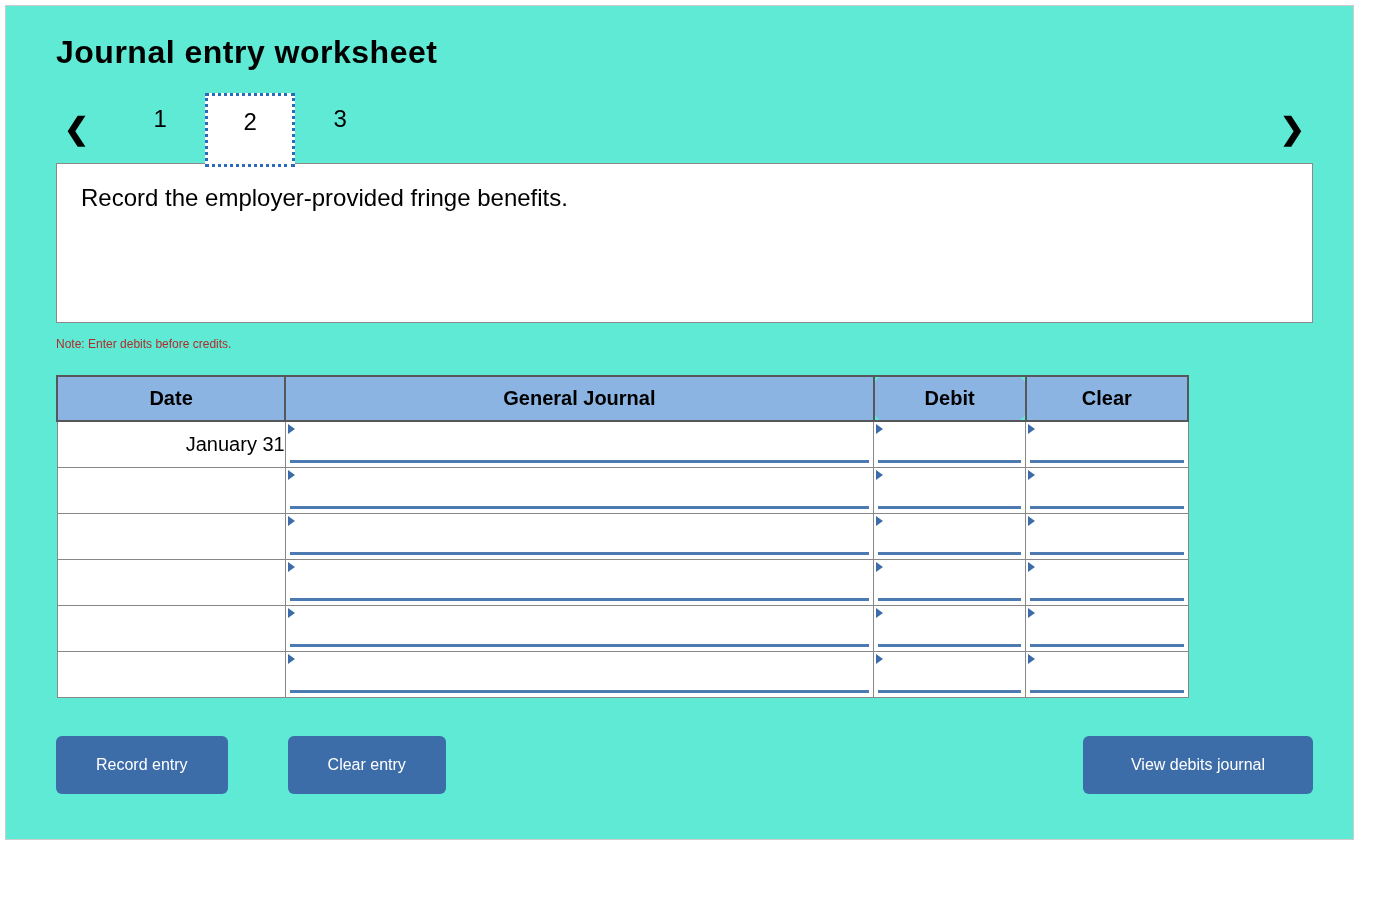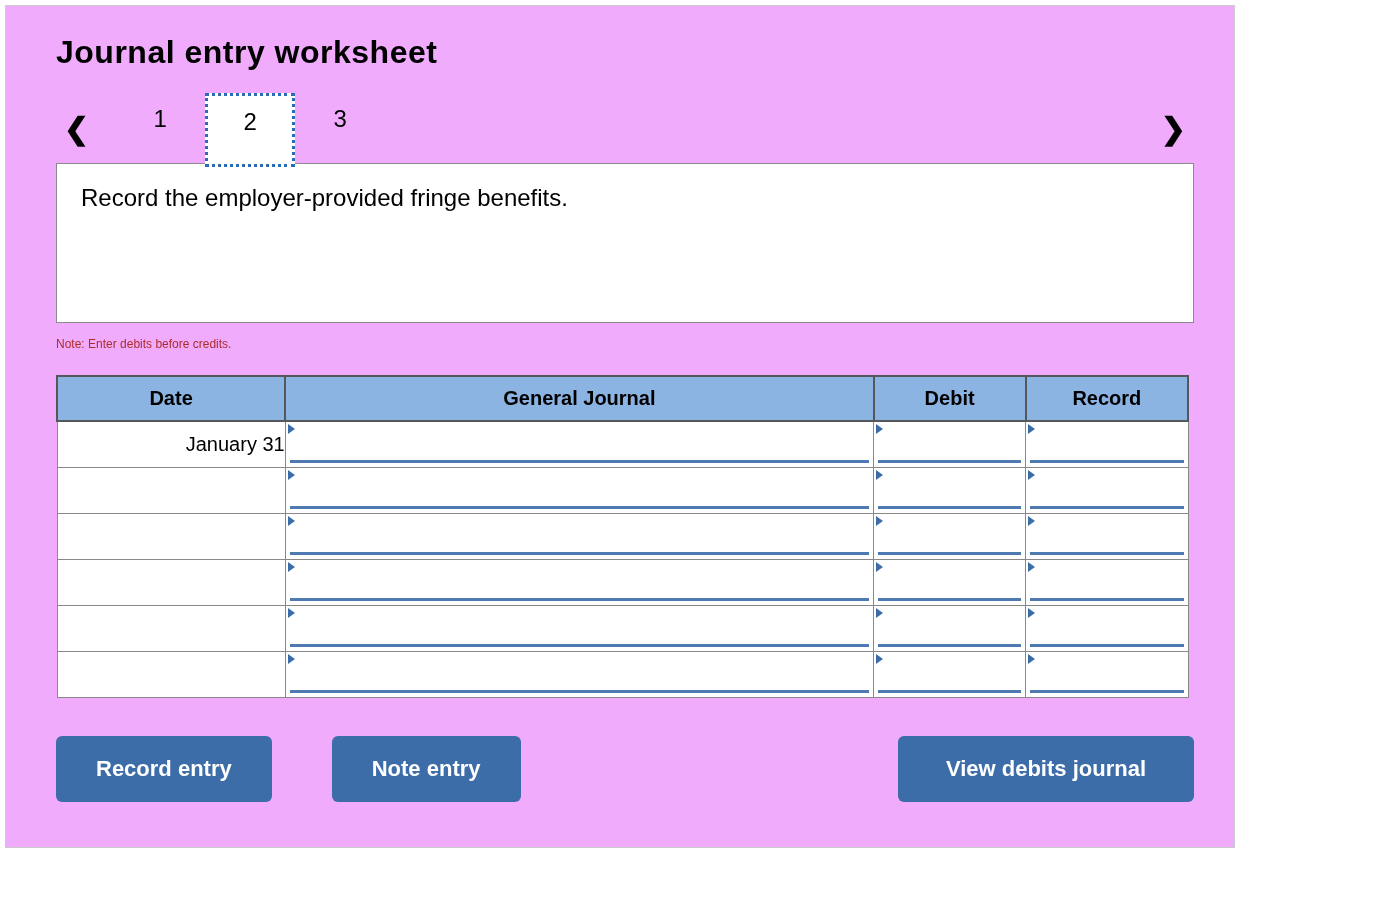--- a/index.html
+++ b/index.html
@@ -3,24 +3,24 @@
 <meta charset="utf-8">
 <style>
   * { box-sizing: border-box; }
   body {
     margin: 0;
     background: #fff;
     font-family: Arial, Helvetica, sans-serif;
     color: #000;
   }
   .outer {
-    width: 1230px;
+    width: 1349px;
     margin: 5px 5px;
     border: 1px solid #ccc;
-    background: #f0abfc;
+    background: #5eead4;
     padding: 28px 40px 45px 50px;
   }
   .title {
     font-size: 32px;
     font-weight: 900;
     margin: 0 0 22px 0;
     letter-spacing: 0.5px;
   }
   .stepper {
     display: flex;
@@ -90,21 +90,21 @@
     border: 1px solid #888;
     background: #fff;
     height: 46px;
     font-size: 20px;
     text-align: right;
     padding: 0;
     position: relative;
   }
   .col-date   { width: 225px; }
   .col-gj     { width: 580px; }
-  .col-debit  { width: 150px; }
+  .col-debit  { width: 150px; border-radius: 11px; }
   .col-credit { width: 160px; }
 
   
   td.editable {
     padding: 0;
   }
   td.editable .cell-inner {
     position: absolute;
     left: 4px; right: 4px; top: 6px; bottom: 4px;
     border-bottom: 3px solid #4d7ab0;
@@ -121,22 +121,22 @@
 
   .btn-row {
     display: flex;
     gap: 60px;
     margin-top: 38px;
     align-items: center;
   }
   .btn {
     background: #3d6da8;
     color: #fff;
-    font-size: 22px;
-    font-weight: 700;
+    font-size: 16px;
+    font-weight: 400;
     padding: 20px 40px;
     border: none;
     border-radius: 6px;
     cursor: pointer;
   }
   .btn.wide { padding: 20px 48px; }
   .spacer { flex: 1; }
 </style>
 </head>
 <body>
@@ -160,21 +160,21 @@
   <div class="desc-box">Record the employer-provided fringe benefits.</div>
 
   <div class="note">Note: Enter debits before credits.</div>
 
   <table class="journal">
     <thead>
       <tr>
         <th class="col-date">Date</th>
         <th class="col-gj">General Journal</th>
         <th class="col-debit">Debit</th>
-        <th class="col-credit">Record</th>
+        <th class="col-credit">Clear</th>
       </tr>
     </thead>
     <tbody>
       <tr>
         <td>January 31</td>
         <td class="editable">
             <span class="tri"></span>
             <div class="cell-inner"></div>
           </td>
         <td class="editable">
@@ -259,18 +259,18 @@
         <td class="editable">
             <span class="tri"></span>
             <div class="cell-inner"></div>
           </td>
       </tr>
     </tbody>
   </table>
 
   <div class="btn-row">
     <button class="btn">Record entry</button>
-    <button class="btn">Note entry</button>
+    <button class="btn">Clear entry</button>
     <div class="spacer"></div>
     <button class="btn wide">View debits journal</button>
   </div>
 
 </div>
 
 </body></html>

